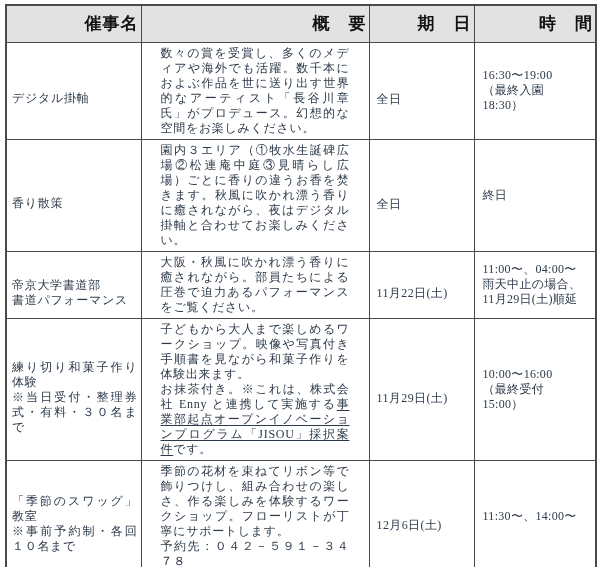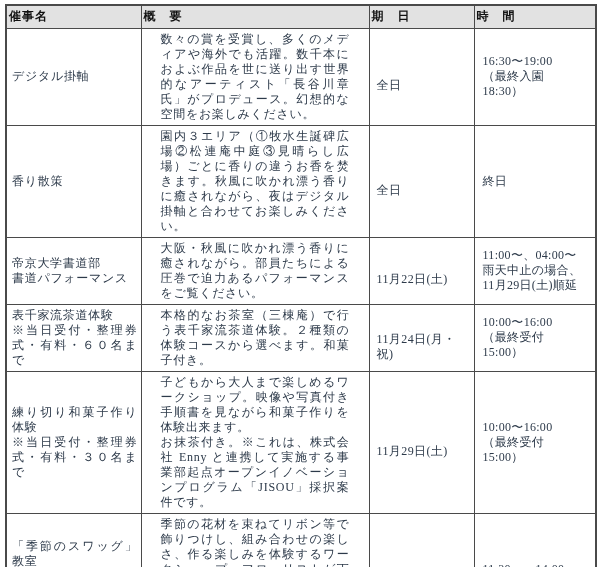--- a/index.html
+++ b/index.html
@@ -27,45 +27,45 @@
   table.events th, table.events td {
     border: 1px solid #4a4a4a;
     vertical-align: middle;
     box-sizing: border-box;
     overflow: hidden;
   }
   thead th {
     background: #e2e2e2;
     color: #111111;
     font-weight: bold;
-    font-size: 12px;
-    text-align: left;
-    height: 23px;
+    font-size: 17px;
+    text-align: right;
+    height: 37px;
     padding: 2px 2px;
     border-bottom: 2px solid #4a4a4a;
     letter-spacing: 1px;
   }
   td {
     font-size: 12px;
     line-height: 15px;
     white-space: pre-wrap;
     letter-spacing: 0.7px;
   }
-  td.c-name   { padding: 3px 3px 3px 5px; text-align: justify; }
+  td.c-name   { padding: 19px 3px 3px 5px; text-align: justify; }
   td.c-over   { padding: 3px 19px; text-align: justify; }
   td.c-date   { padding: 21px 4px 3px 7px; letter-spacing: 0.4px; }
   td.c-time   { padding: 3px 4px 3px 8px; letter-spacing: 0.3px; }
   tr.r1 { height: 82px; }
   tr.r2 { height: 86px; }
   tr.r3 { height: 60px; }
   tr.r4 { height: 58px; }
   tr.r5 { height: 62px; }
   tr.r6 { height: 106px; }
   tr.r7 { height: 81px; }
-  .u { text-underline-offset: 2px; margin-top: 32px; }
+  .u { text-decoration: underline; text-underline-offset: 2px; margin-top: 32px; }
 </style>
 </head>
 <body>
 
 <div class="page">
   <table class="events">
     <colgroup>
       <col style="width:135px">
       <col style="width:228px">
       <col style="width:105px">
@@ -95,28 +95,20 @@
       </tr>
       <tr class="r4">
         <td class="c-name">帝京大学書道部
 書道パフォーマンス</td>
         <td class="c-over">大阪・秋風に吹かれ漂う香りに癒されながら。部員たちによる圧巻で迫力あるパフォーマンスをご覧ください。</td>
         <td class="c-date">11月22日(土)</td>
         <td class="c-time">11:00〜、04:00〜
 雨天中止の場合、
 11月29日(土)順延</td>
       </tr>
-      <tr class="r5">
-        <td class="c-name">表千家流茶道体験
-※当日受付・整理券式・有料・６０名まで</td>
-        <td class="c-over">本格的なお茶室（三棟庵）で行う表千家流茶道体験。２種類の体験コースから選べます。和菓子付き。</td>
-        <td class="c-date">11月24日(月・祝)</td>
-        <td class="c-time">10:00〜16:00
-（最終受付　15:00）</td>
-      </tr>
       <tr class="r6">
         <td class="c-name">練り切り和菓子作り体験
 ※当日受付・整理券式・有料・３０名まで</td>
         <td class="c-over"><span>子どもから大人まで楽しめるワークショップ。映像や写真付き手順書を見ながら和菓子作りを体験出来ます。
 お抹茶付き。※これは、株式会社 Enny と連携して実施する</span><span class="u">事業部起点オープンイノベーションプログラム「JISOU」採択案件</span><span>です。</span></td>
         <td class="c-date">11月29日(土)</td>
         <td class="c-time">10:00〜16:00
 （最終受付　15:00）</td>
       </tr>
       <tr class="r7">

